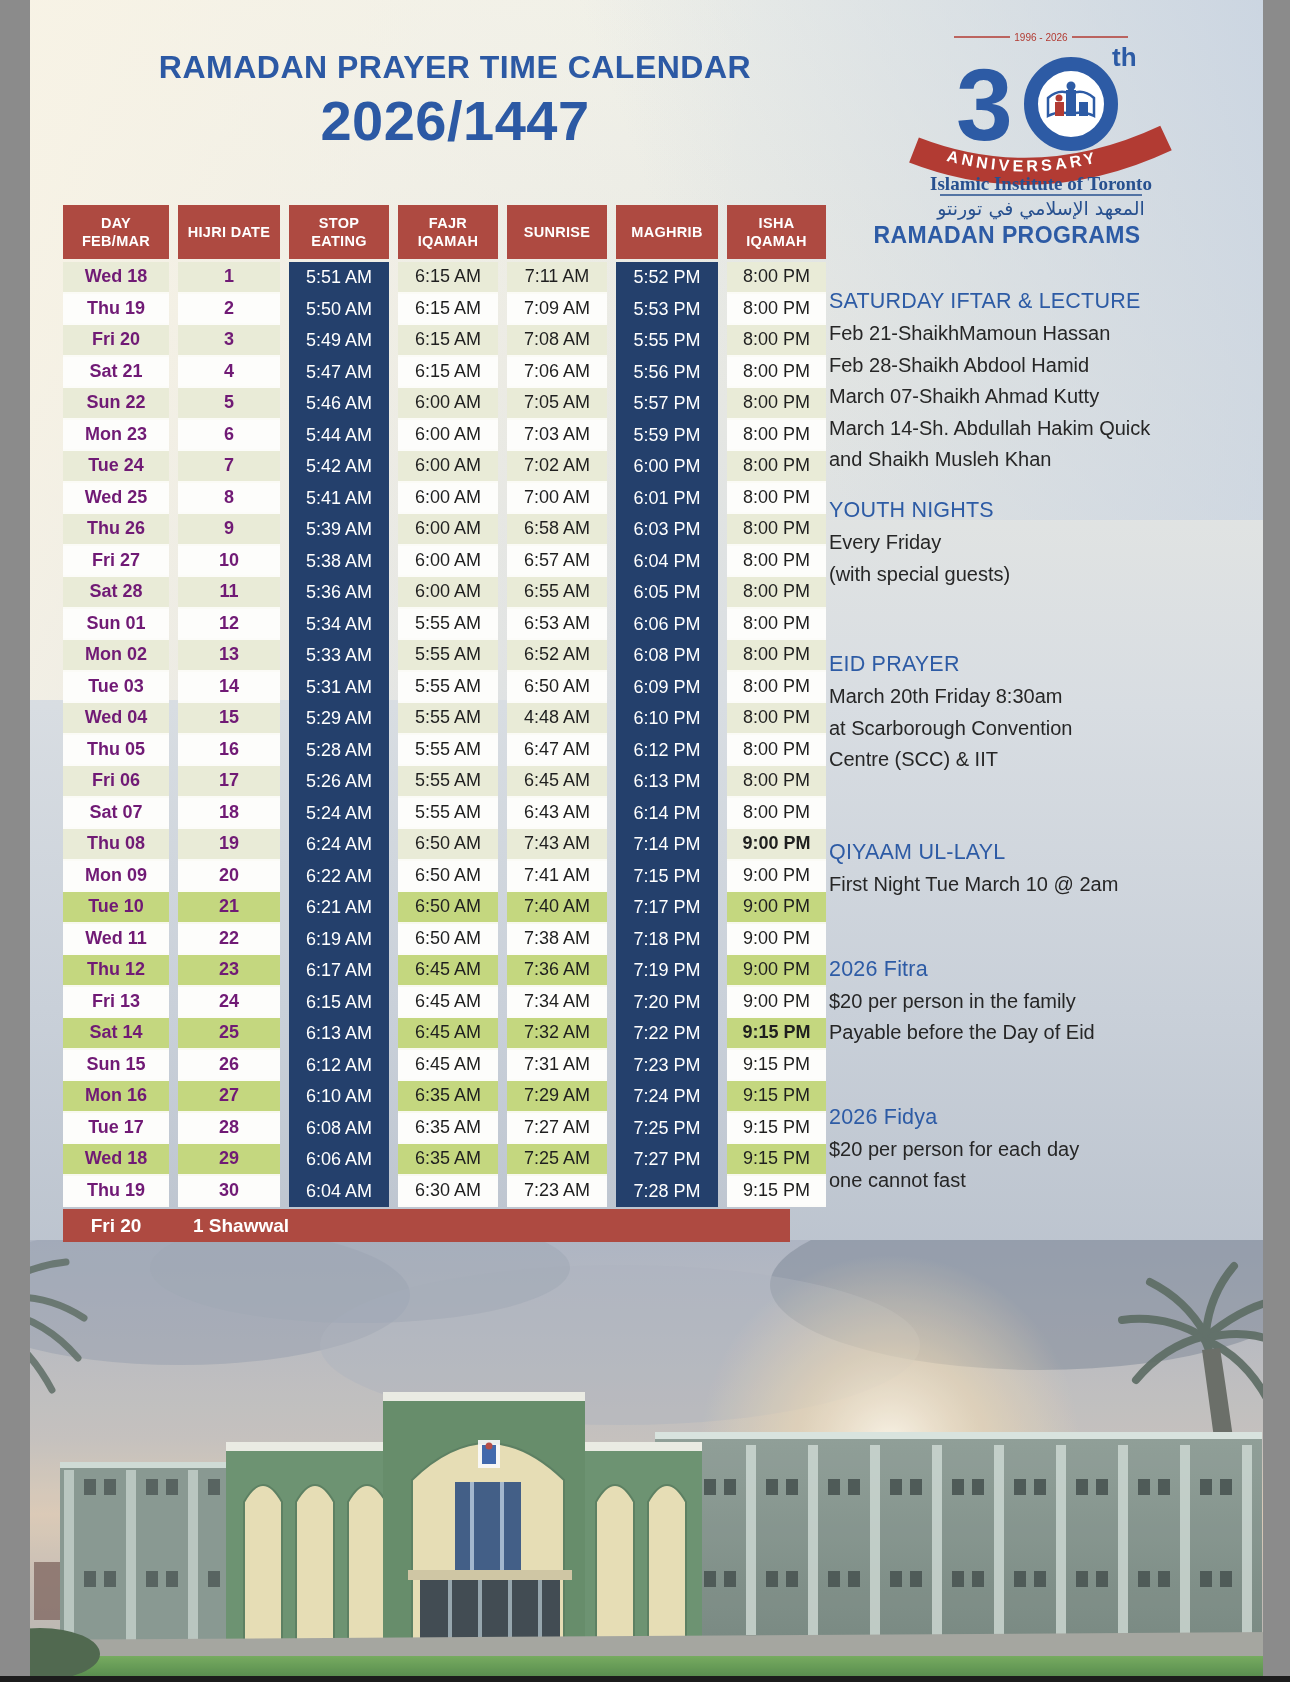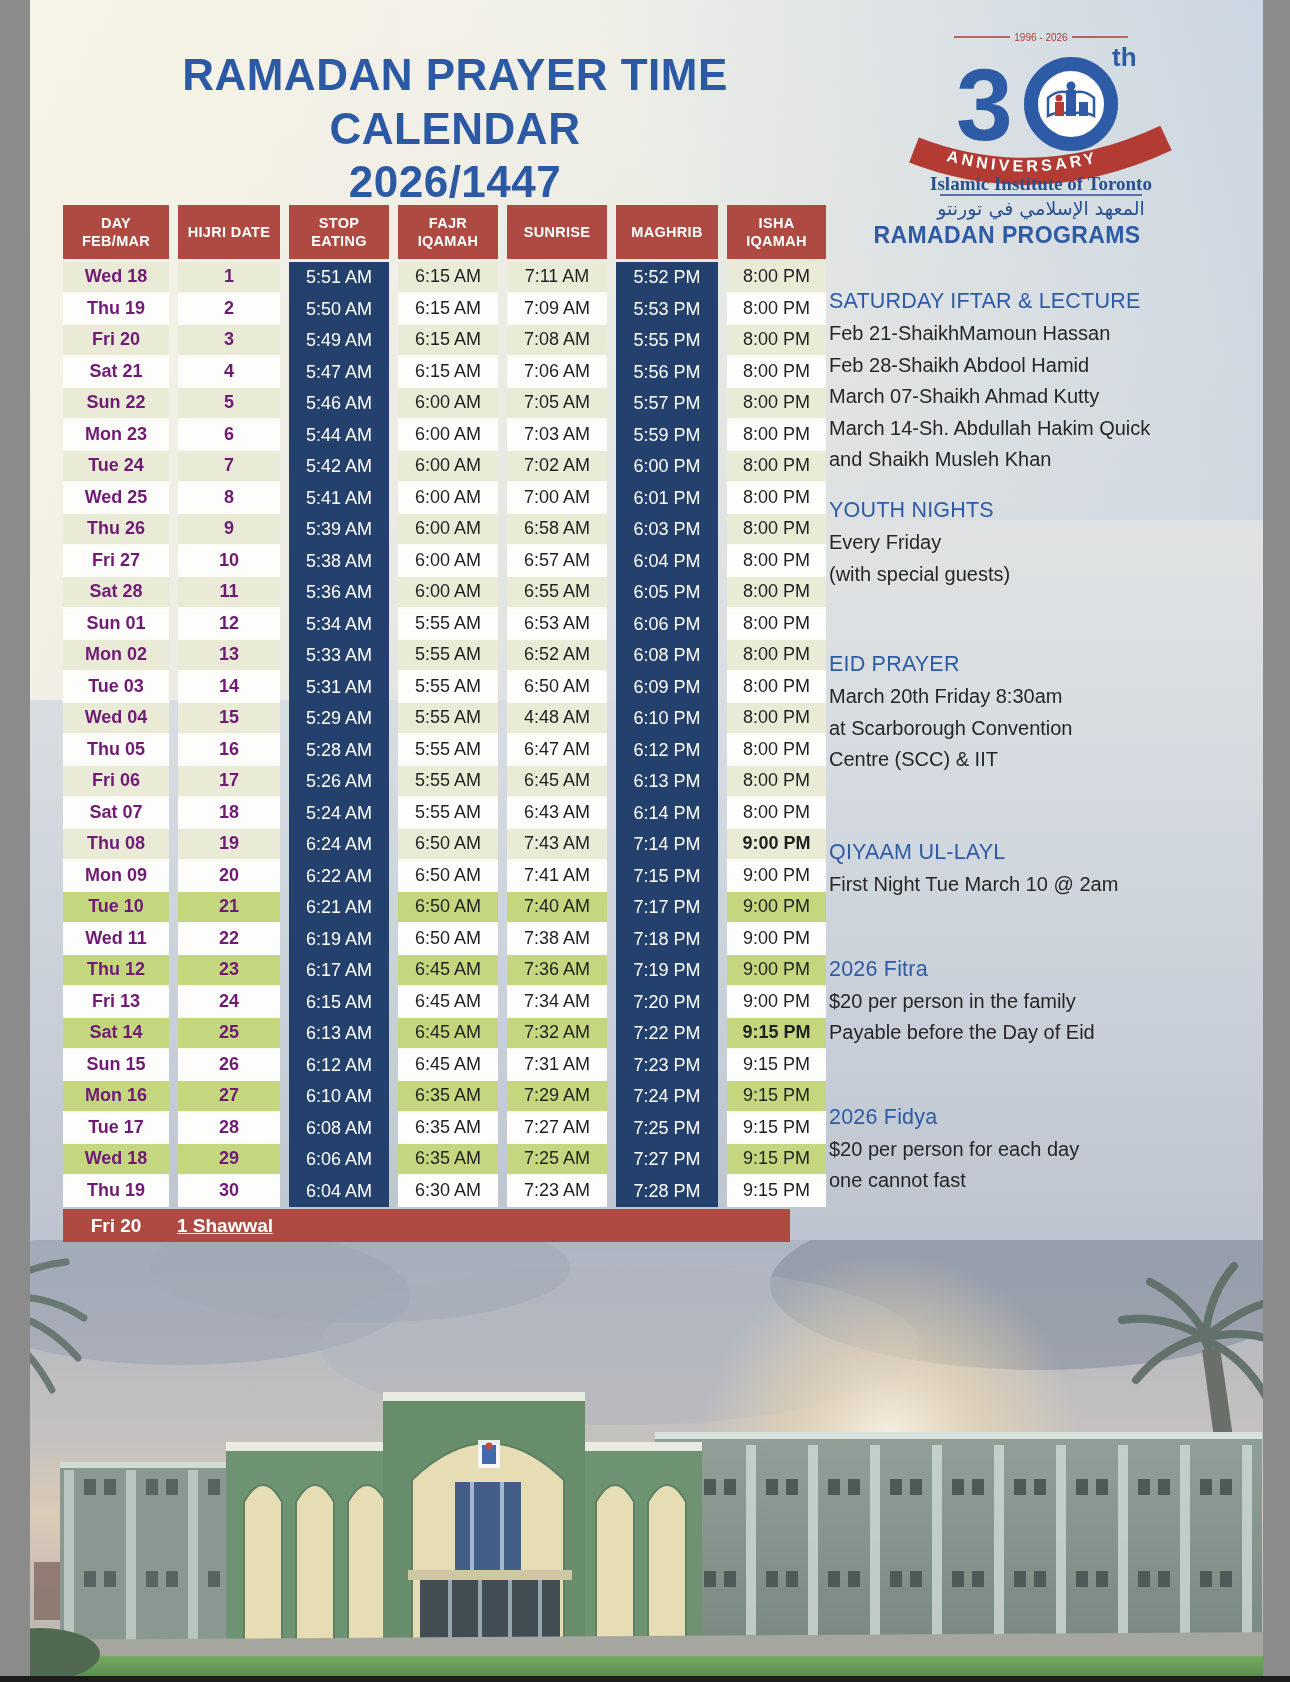--- a/index.html
+++ b/index.html
@@ -16,22 +16,22 @@
     pointer-events:none;}
 
   .edge{position:absolute;top:0;height:1682px;background:#8b8b8b;z-index:50;}
   .edge.left{left:0;width:30px;}
   .edge.right{right:0;width:27px;}
   .bottom-strip{position:absolute;left:0;bottom:0;width:1290px;height:6px;background:#1c1c1c;z-index:60;}
 
   
   .title{position:absolute;left:60px;top:48px;width:790px;text-align:center;
     color:#2c59a4;font-weight:bold;line-height:1.22;letter-spacing:.5px;z-index:5;}
-  .title .l1{font-size:44px;}
-  .title .l2{font-size:44px;}
+  .title .l1{font-size:32px;}
+  .title .l2{font-size:56px;}
 
   
   .logo{position:absolute;left:888px;top:24px;width:306px;height:196px;z-index:5;}
 
   
   .cal{position:absolute;left:63px;top:205px;width:727px;z-index:5;}
   .grid{display:grid;grid-template-columns:106px 102px 100px 100px 100px 102px 99px;column-gap:9px;}
   .th{background:#ae4a41;color:#fff;height:54px;display:flex;flex-direction:column;
       align-items:center;justify-content:center;font-weight:bold;font-size:14.5px;
       line-height:1.25;letter-spacing:.3px;text-align:center;}
@@ -40,21 +40,21 @@
   .cell.sep{border-bottom:2.5px solid rgba(252,252,248,.92);}
   .cell.bgb{background:#e9ebd7;}
   .cell.bgw{background:#fdfdfb;}
   .cell.bgh{background:#c4d77f;}
   .cell.navy{background:#24406c;color:#ffffff;}
   .cell.bold{font-weight:bold;}
   .cell.dayc,.cell.hijric{font-weight:bold;color:#701a75;}
   .tfoot{background:#ae4a41;height:33px;margin-top:2px;display:flex;align-items:center;
       color:#fff;font-weight:bold;font-size:19px;}
   .tfoot .fd{width:106px;text-align:center;}
-  .tfoot .fs{margin-left:8px;text-decoration:underline;}
+  .tfoot .fs{margin-left:24px;}
 
   
   .programs{position:absolute;left:818px;top:222px;width:356px;z-index:5;color:#262626;margin-left:11px;}
   .programs .ptitle{text-align:center;color:#2d5ba5;font-weight:bold;font-size:23px;letter-spacing:.4px;}
   .sec{margin-top:26px;}
   .sec h3{margin:0 0 4px 0;color:#2d5ba5;font-size:21.5px;font-weight:normal;letter-spacing:.2px;}
   .sec p{margin:0;font-size:20px;line-height:1.58;}
   .sec:nth-of-type(1){margin-top:40px;}
   .sec:nth-of-type(2){margin-top:22px;}
   .sec:nth-of-type(3){margin-top:62px;}

